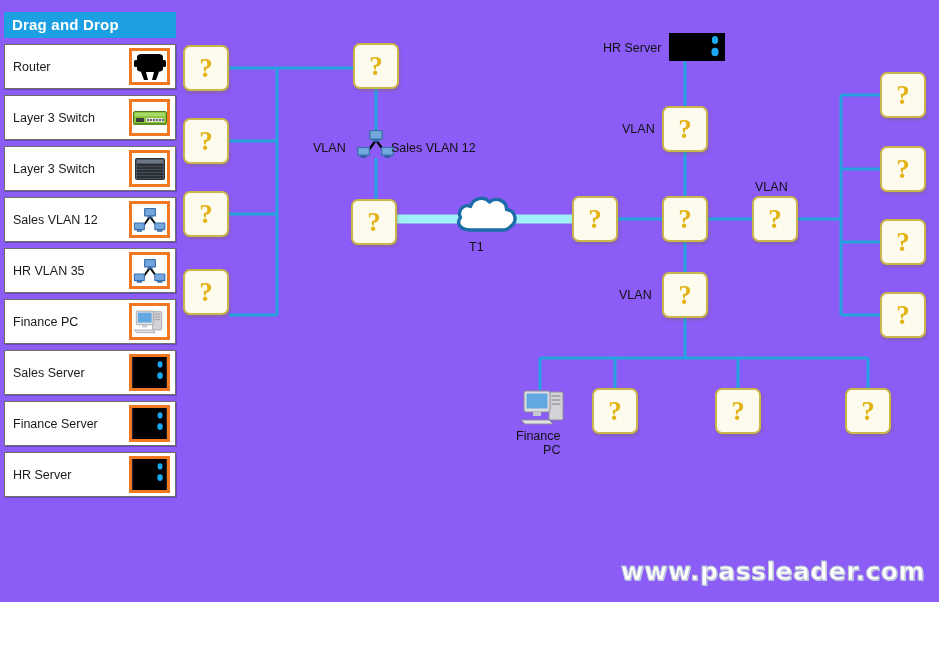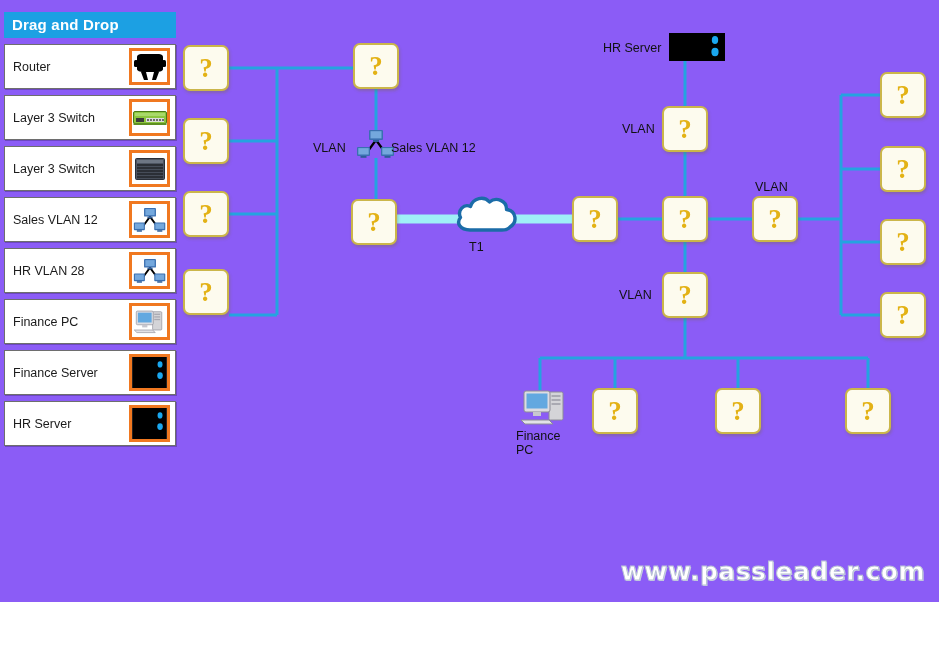--- a/index.html
+++ b/index.html
@@ -106,21 +106,21 @@
     user-select: none;
   }
 
   .node-label {
     position: absolute;
     font-size: 12.5px;
     color: #111111;
     white-space: nowrap;
     line-height: 14px;
   }
-  .node-label.center { text-align: left; }
+  .node-label.center { text-align: right; }
 
   .dev-icon {
     position: absolute;
   }
   .dev-icon svg { display: block; }
 
   #watermark {
     position: absolute;
     right: 14px;
     bottom: 16px;
@@ -202,21 +202,21 @@
               <rect x="1" y="19" width="13" height="9" rx="1" fill="#3a6fb0"></rect>
               <rect x="2.3" y="20.1" width="10.4" height="6.4" fill="#74a8dd"></rect>
               <rect x="4.5" y="28" width="6" height="1.8" fill="#2e5d99"></rect>
               <rect x="25" y="19" width="13" height="9" rx="1" fill="#3a6fb0"></rect>
               <rect x="26.3" y="20.1" width="10.4" height="6.4" fill="#74a8dd"></rect>
               <rect x="28.5" y="28" width="6" height="1.8" fill="#2e5d99"></rect>
             </svg>
           </div>
         </div>
         <div class="palette-item">
-          <div class="palette-label">HR VLAN 28</div>
+          <div class="palette-label">HR VLAN 35</div>
           <div class="palette-icon">
             <svg width="34" height="28" viewBox="0 0 40 32">
               <path d="M20 12 L12 23 M20 12 L28 23" stroke="#000" stroke-width="2.2" fill="none"></path>
               <rect x="13" y="2" width="14" height="10" rx="1" fill="#3a6fb0"></rect>
               <rect x="14.5" y="3.2" width="11" height="7.2" fill="#74a8dd"></rect>
               <rect x="17" y="12" width="6" height="2" fill="#2e5d99"></rect>
               <rect x="1" y="19" width="13" height="9" rx="1" fill="#3a6fb0"></rect>
               <rect x="2.3" y="20.1" width="10.4" height="6.4" fill="#74a8dd"></rect>
               <rect x="4.5" y="28" width="6" height="1.8" fill="#2e5d99"></rect>
               <rect x="25" y="19" width="13" height="9" rx="1" fill="#3a6fb0"></rect>
@@ -230,20 +230,30 @@
           <div class="palette-icon">
             <svg width="34" height="29" viewBox="0 0 52 42">
               <rect x="30" y="6" width="14" height="28" rx="1.5" fill="#d4d4d8" stroke="#8c8c96" stroke-width="1"></rect>
               <rect x="32.5" y="9" width="9" height="2" fill="#a9a9b2"></rect>
               <rect x="32.5" y="13" width="9" height="2" fill="#a9a9b2"></rect>
               <rect x="32.5" y="17" width="9" height="2" fill="#a9a9b2"></rect>
               <rect x="5" y="5" width="26" height="21" rx="2" fill="#dcdce2" stroke="#8c8c96" stroke-width="1"></rect>
               <rect x="7.5" y="7.5" width="21" height="15" fill="#62a8e0"></rect>
               <rect x="14" y="26" width="8" height="4" fill="#c7c7cf"></rect>
               <path d="M2 34 L30 34 L34 38 L6 38 Z" fill="#e2e2e7" stroke="#8c8c96" stroke-width="1"></path>
+            </svg>
+          </div>
+        </div>
+        <div class="palette-item">
+          <div class="palette-label">Sales Server</div>
+          <div class="palette-icon">
+            <svg width="35" height="31" viewBox="0 0 56 50">
+              <rect x="0" y="0" width="56" height="50" fill="#000000"></rect>
+              <ellipse cx="45" cy="12" rx="4" ry="5" fill="#1aa7ef"></ellipse>
+              <ellipse cx="45" cy="30" rx="4.5" ry="5.5" fill="#1aa7ef"></ellipse>
             </svg>
           </div>
         </div>
         <div class="palette-item">
           <div class="palette-label">Finance Server</div>
           <div class="palette-icon">
             <svg width="35" height="31" viewBox="0 0 56 50">
               <rect x="0" y="0" width="56" height="50" fill="#000000"></rect>
               <ellipse cx="45" cy="12" rx="4" ry="5" fill="#1aa7ef"></ellipse>
               <ellipse cx="45" cy="30" rx="4.5" ry="5.5" fill="#1aa7ef"></ellipse>

